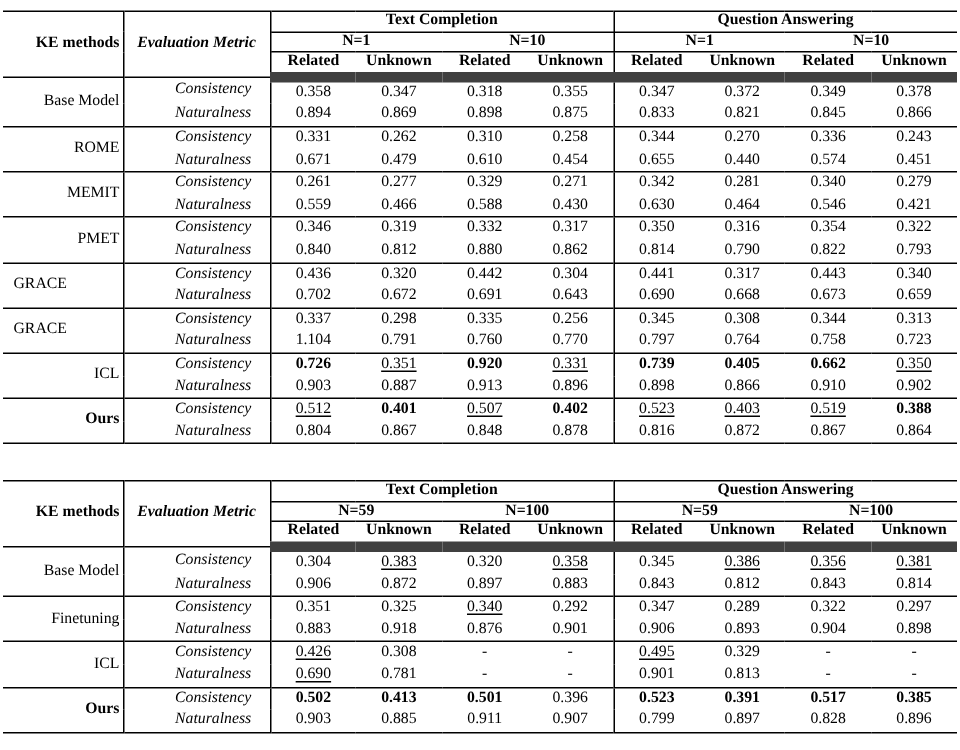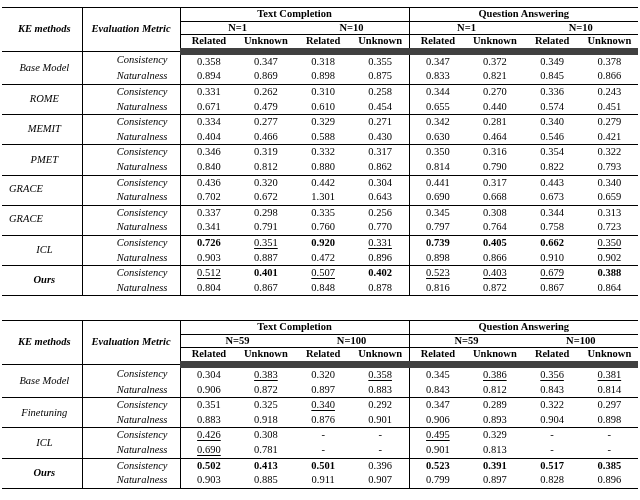--- a/index.html
+++ b/index.html
@@ -16,21 +16,21 @@
     font-size: 10.5px;
     line-height: 1.2;
     border-top: 1.5px solid #000;
     border-bottom: 1.5px solid #000;
   }
   th, td { text-align: center; vertical-align: middle; white-space: nowrap; overflow: hidden; }
   thead th { font-weight: bold; padding: 0 2px; margin-left: 29px; }
   tbody td { padding: 1px 2px; }
   .c-method { width: 12.6%; }
   .c-metric { width: 15.4%; font-style: italic; }
-  .left { text-align: center; padding-left: 7px; font-style: italic; }
+  .left { text-align: right; padding-left: 7px; }
   .vline { border-right: 1px solid #000; }
   .rule { border-bottom: 1px solid #000; }
   thead tr:last-child th { border-bottom: 7px solid #404040; }
   tbody tr.group-start td { border-top: 1px solid #000; }
   .metric { font-style: italic; padding-left: 24px; }
   .bold { font-weight: bold; margin-top: 38px; }
   .underline { text-decoration: underline; text-underline-offset: 2px; }
   sub { font-size: 7px; line-height: 1; padding-left: 48px; }
   table.results.second { margin-top: 24px; }
   .caption {
@@ -113,32 +113,32 @@
           <td class="">0.610</td>
           <td class="vline">0.454</td>
           <td class="">0.655</td>
           <td class="">0.440</td>
           <td class="">0.574</td>
           <td class="">0.451</td>
         </tr>
         <tr class="group-start">
           <td rowspan="2" class="c-method left vline">MEMIT</td>
           <td class="c-metric metric vline">Consistency</td>
-          <td class="">0.334</td>
+          <td class="">0.261</td>
           <td class="">0.277</td>
           <td class="">0.329</td>
           <td class="vline">0.271</td>
           <td class="">0.342</td>
           <td class="">0.281</td>
           <td class="">0.340</td>
           <td class="">0.279</td>
         </tr>
         <tr>
           <td class="c-metric metric vline">Naturalness</td>
-          <td class="">0.404</td>
+          <td class="">0.559</td>
           <td class="">0.466</td>
           <td class="">0.588</td>
           <td class="vline">0.430</td>
           <td class="">0.630</td>
           <td class="">0.464</td>
           <td class="">0.546</td>
           <td class="">0.421</td>
         </tr>
         <tr class="group-start">
           <td rowspan="2" class="c-method left vline">PMET</td>
@@ -172,42 +172,42 @@
           <td class="vline">0.304</td>
           <td class="">0.441</td>
           <td class="">0.317</td>
           <td class="">0.443</td>
           <td class="">0.340</td>
         </tr>
         <tr>
           <td class="c-metric metric vline">Naturalness</td>
           <td class="">0.702</td>
           <td class="">0.672</td>
-          <td class="">1.301</td>
+          <td class="">0.691</td>
           <td class="vline">0.643</td>
           <td class="">0.690</td>
           <td class="">0.668</td>
           <td class="">0.673</td>
           <td class="">0.659</td>
         </tr>
         <tr class="group-start">
           <td rowspan="2" class="c-method left vline">GRACE<sub>ε=50</sub></td>
           <td class="c-metric metric vline">Consistency</td>
           <td class="">0.337</td>
           <td class="">0.298</td>
           <td class="">0.335</td>
           <td class="vline">0.256</td>
           <td class="">0.345</td>
           <td class="">0.308</td>
           <td class="">0.344</td>
           <td class="">0.313</td>
         </tr>
         <tr>
           <td class="c-metric metric vline">Naturalness</td>
-          <td class="">0.341</td>
+          <td class="">1.104</td>
           <td class="">0.791</td>
           <td class="">0.760</td>
           <td class="vline">0.770</td>
           <td class="">0.797</td>
           <td class="">0.764</td>
           <td class="">0.758</td>
           <td class="">0.723</td>
         </tr>
         <tr class="group-start">
           <td rowspan="2" class="c-method left vline">ICL</td>
@@ -218,37 +218,37 @@
           <td class="underline vline">0.331</td>
           <td class="bold ">0.739</td>
           <td class="bold ">0.405</td>
           <td class="bold ">0.662</td>
           <td class="underline ">0.350</td>
         </tr>
         <tr>
           <td class="c-metric metric vline">Naturalness</td>
           <td class="">0.903</td>
           <td class="">0.887</td>
-          <td class="">0.472</td>
+          <td class="">0.913</td>
           <td class="vline">0.896</td>
           <td class="">0.898</td>
           <td class="">0.866</td>
           <td class="">0.910</td>
           <td class="">0.902</td>
         </tr>
         <tr class="group-start">
           <td rowspan="2" class="c-method left vline bold">Ours</td>
           <td class="c-metric metric vline">Consistency</td>
           <td class="underline ">0.512</td>
           <td class="bold ">0.401</td>
           <td class="underline ">0.507</td>
           <td class="bold vline">0.402</td>
           <td class="underline ">0.523</td>
           <td class="underline ">0.403</td>
-          <td class="underline ">0.679</td>
+          <td class="underline ">0.519</td>
           <td class="bold ">0.388</td>
         </tr>
         <tr>
           <td class="c-metric metric vline">Naturalness</td>
           <td class="">0.804</td>
           <td class="">0.867</td>
           <td class="">0.848</td>
           <td class="vline">0.878</td>
           <td class="">0.816</td>
           <td class="">0.872</td>

